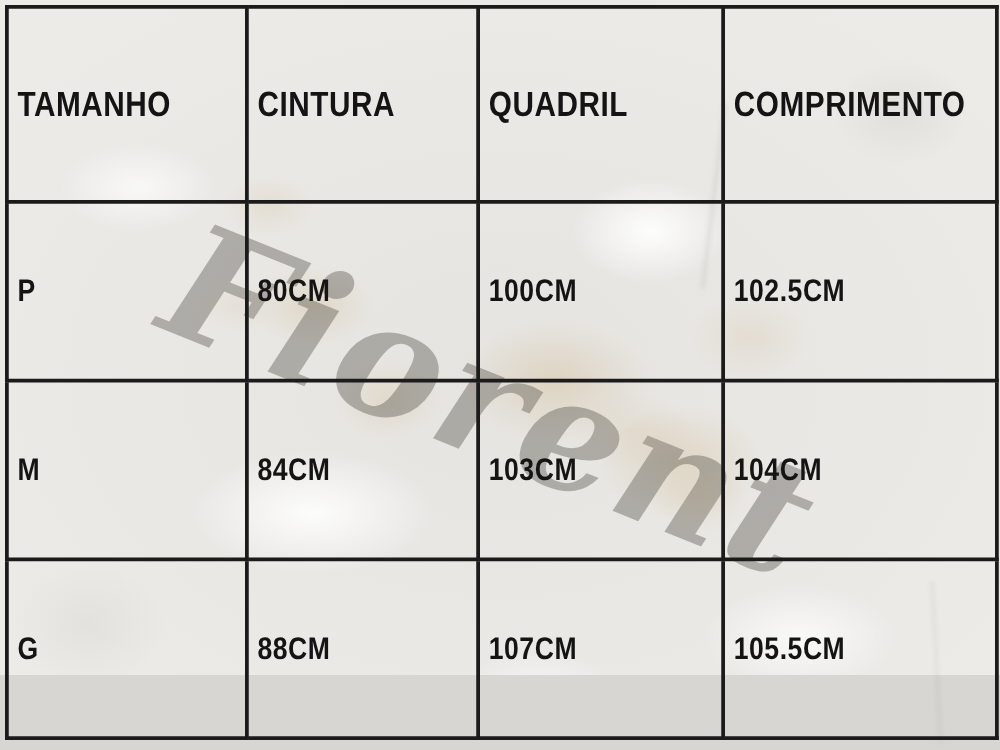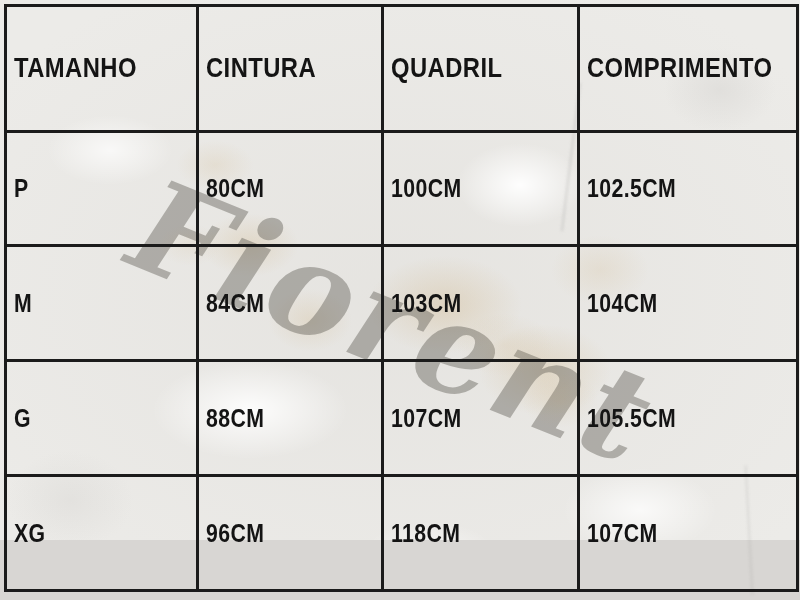--- a/index.html
+++ b/index.html
@@ -115,21 +115,15 @@
         <td><span class="cell-text">84CM</span></td>
         <td><span class="cell-text">103CM</span></td>
         <td><span class="cell-text">104CM</span></td>
       </tr>
       <tr>
         <td><span class="cell-text">G</span></td>
         <td><span class="cell-text">88CM</span></td>
         <td><span class="cell-text">107CM</span></td>
         <td><span class="cell-text">105.5CM</span></td>
       </tr>
-      <tr>
-        <td><span class="cell-text">XG</span></td>
-        <td><span class="cell-text">96CM</span></td>
-        <td><span class="cell-text">118CM</span></td>
-        <td><span class="cell-text">107CM</span></td>
-      </tr>
     </tbody>
   </table>
 </div>
 
 </body></html>

